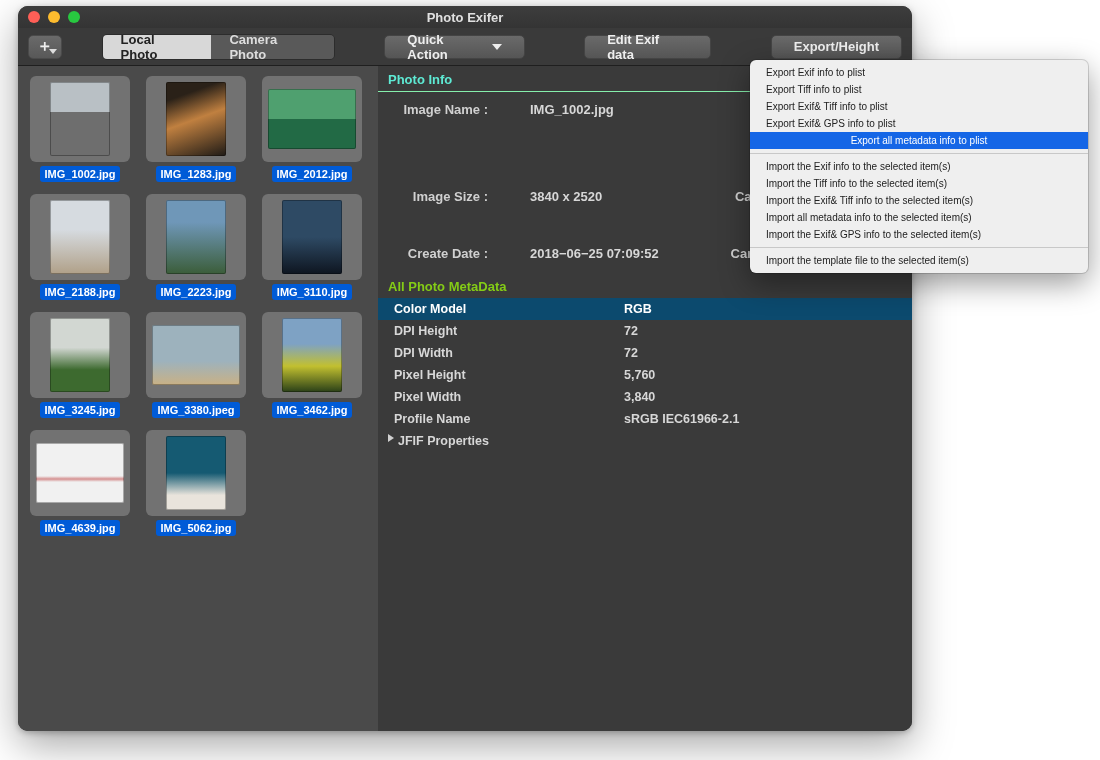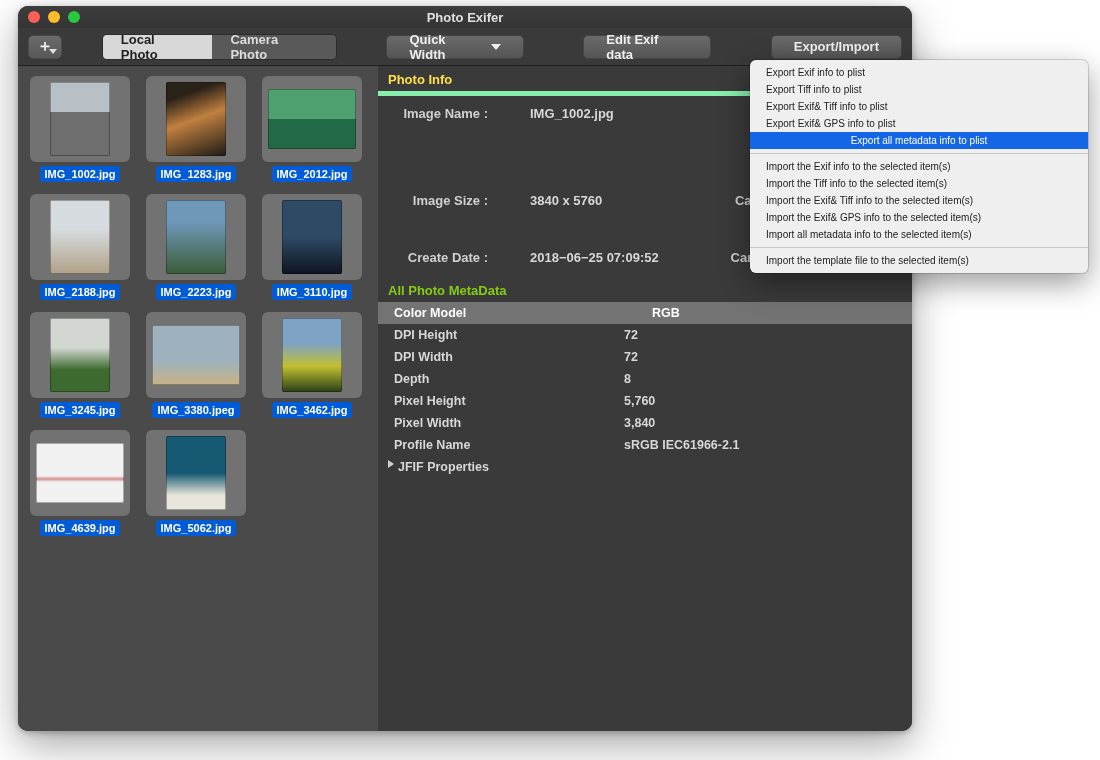--- a/index.html
+++ b/index.html
@@ -160,22 +160,22 @@
 
   .main {
     flex:1;
     background:#3a3a3a;
     color:#d7d7d7;
     font-size:13px;
     overflow:hidden;
   }
   .section-head {
     padding:6px 10px 4px;
-    color:#fde047;
-    border-bottom:5px solid #86efac;
+    color:#5eead4;
+    border-bottom:1px solid #86efac;
     font-size:13px;
   }
   .info-grid {
     display:grid;
     grid-template-columns: 96px 150px 96px 1fr;
     column-gap:6px;
     row-gap:10px;
     padding:10px 14px 12px;
     color:#d7d7d7;
     gap:42px;
@@ -185,21 +185,21 @@
     padding:6px 10px 4px;
     color:#84cc16;
     font-size:13px;
   }
   .meta-row {
     display:grid;
     grid-template-columns: 230px 1fr;
     padding:4px 16px;
     font-size:12.5px;
   }
-  .meta-row-hl { background:#737373; color:#fff;gap:28px; }
+  .meta-row-hl { background:#0c4a6e; color:#fff; }
   .jfif {
     padding:4px 10px;
     display:flex;
     gap:4px;
     font-size:12.5px;
     cursor:pointer;
   }
   .tri {
     width:0;height:0;
     border-top:4px solid transparent;
@@ -272,34 +272,34 @@
     </div>
 
     <div class="seg">
       <div class="seg-btn seg-active">Local Photo</div>
       <div class="seg-btn seg-inactive">Camera Photo</div>
     </div>
 
     <div style="width:30px"></div>
 
     <div class="tbtn">
-      <span>Quick Width</span>
+      <span>Quick Action</span>
       <span class="caret-down"></span>
     </div>
 
     <div style="width:40px"></div>
 
     <div class="tbtn">
       <span>Edit Exif data</span>
     </div>
 
     <div style="width:40px"></div>
 
     <div class="tbtn">
-      <span>Export/Import</span>
+      <span>Export/Height</span>
     </div>
   </div>
 
   <div class="body">
     <div class="sidebar">
       <div class="thumb-grid" id="thumb-grid">
           <div class="thumb-cell">
             <div class="thumb thumb-sel">
               <div class="thumb-img g-street"></div>
             </div>
@@ -370,21 +370,21 @@
 
     <div class="main">
       <div class="section-head">Photo Info</div>
       <div class="info-grid">
         <div class="info-label">Image Name :</div>
         <div>IMG_1002.jpg</div>
         <div class="info-label">File Size :</div>
         <div>4.36 MB (43</div>
 
         <div class="info-label">Image Size :</div>
-        <div>3840 x 5760</div>
+        <div>3840 x 2520</div>
         <div class="info-label">Camera Info :</div>
         <div></div>
 
         <div class="info-label">Create Date :</div>
         <div>2018−06−25 07:09:52</div>
         <div class="info-label">Camera Date :</div>
         <div></div>
       </div>
 
       <div class="all-meta-head">All Photo MetaData</div>
@@ -393,24 +393,20 @@
             <div>Color Model</div>
             <div>RGB</div>
           </div>
           <div class="meta-row">
             <div>DPI Height</div>
             <div>72</div>
           </div>
           <div class="meta-row">
             <div>DPI Width</div>
             <div>72</div>
-          </div>
-          <div class="meta-row">
-            <div>Depth</div>
-            <div>8</div>
           </div>
           <div class="meta-row">
             <div>Pixel Height</div>
             <div>5,760</div>
           </div>
           <div class="meta-row">
             <div>Pixel Width</div>
             <div>3,840</div>
           </div>
           <div class="meta-row">
@@ -429,17 +425,17 @@
 <div class="menu" id="context-menu">
     <div class="menu-item">Export Exif info to plist</div>
     <div class="menu-item">Export Tiff info to plist</div>
     <div class="menu-item">Export Exif&amp; Tiff info to plist</div>
     <div class="menu-item">Export Exif&amp; GPS info to plist</div>
     <div class="menu-item hl">Export all metadata info to plist</div>
     <div class="menu-sep"></div>
     <div class="menu-item">Import the Exif info to the selected item(s)</div>
     <div class="menu-item">Import the Tiff info to the selected item(s)</div>
     <div class="menu-item">Import the Exif&amp; Tiff info to the selected item(s)</div>
+    <div class="menu-item">Import all metadata info to the selected item(s)</div>
     <div class="menu-item">Import the Exif&amp; GPS info to the selected item(s)</div>
-    <div class="menu-item">Import all metadata info to the selected item(s)</div>
     <div class="menu-sep"></div>
     <div class="menu-item">Import the template file to the selected item(s)</div>
   </div>
 
 </body></html>

